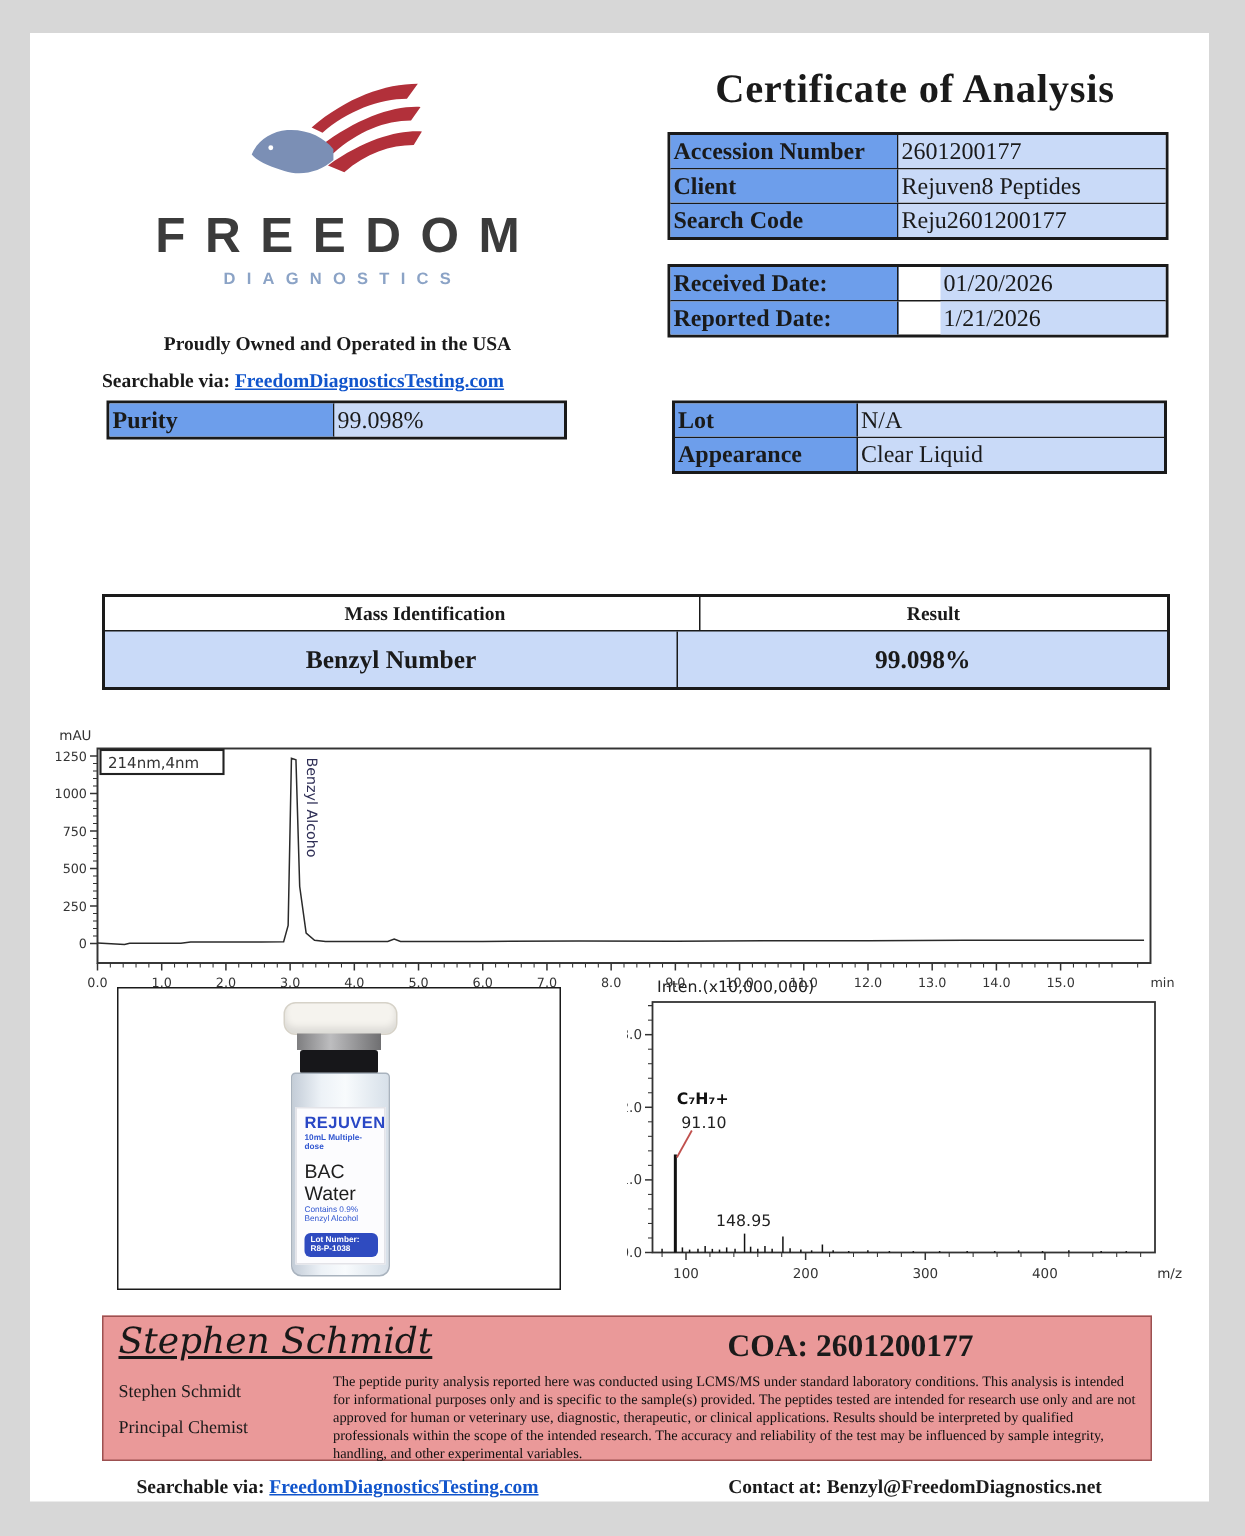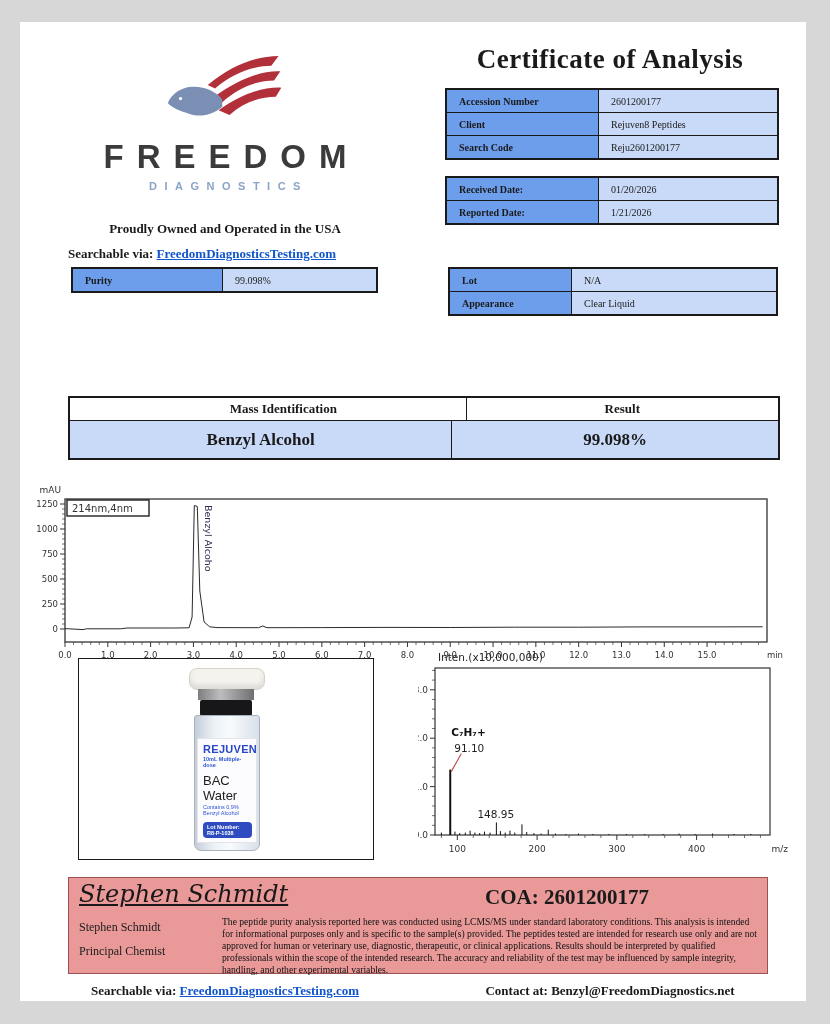--- a/index.html
+++ b/index.html
@@ -10,27 +10,27 @@
   }
   .page{position:absolute;left:20px;top:22px;width:786px;height:979px;background:#ffffff;}
   .abs{position:absolute;}
 
   
   .title{left:425px;top:22px;width:330px;text-align:center;
     font-weight:bold;font-size:27px;letter-spacing:.5px;}
   .tbl{border:2px solid #1a1a1a;background:#fff;}
   .tr{display:grid;height:22px;}
   .tr + .tr{border-top:1px solid #1a1a1a;}
-  .td{font-size:10px;padding:1px 6px 0 12px;display:flex;align-items:center;overflow:hidden;white-space:nowrap;}
+  .td{font-size:16px;padding:1px 6px 0 2px;display:flex;align-items:center;overflow:hidden;white-space:nowrap;}
   .td.lbl{background:var(--label-cell);font-weight:bold;border-right:1px solid #1a1a1a;}
   .td.val{background:var(--value-cell);}
   .info{left:425px;top:66px;width:330px;}
   .info .tr{grid-template-columns:152px 1fr;}
   .dates{left:425px;top:154px;width:330px;}
-  .dates .tr{grid-template-columns:152px 1fr;}
+  .dates .tr{grid-template-columns:152px 1fr;gap:28px;}
 
   
   .logo-block{left:40px;top:30px;width:330px;text-align:center;}
   .eagle{display:block;margin:0 auto;}
   .brand{font-family:"Liberation Sans", sans-serif;font-weight:700;font-size:33px;
     letter-spacing:13px;padding-left:13px;color:var(--logo-dark);margin-top:2px;}
   .brand-sub{font-family:"Liberation Sans", sans-serif;font-weight:700;font-size:11px;
     letter-spacing:7.5px;padding-left:7px;color:var(--logo-blue);margin-top:4px;}
   .tagline{left:40px;top:199px;width:330px;text-align:center;font-weight:bold;font-size:13px;}
   .searchable-top{left:48px;top:224px;font-weight:bold;font-size:13px;}
@@ -162,21 +162,21 @@
     </div>
   </div>
 
 
   <div class="abs results">
     <div class="hdr">
       <div>Mass Identification</div>
       <div>Result</div>
     </div>
     <div class="row">
-      <div>Benzyl Alcohol</div>
+      <div>Benzyl Number</div>
       <div>99.098%</div>
     </div>
   </div>
 
   <div class="abs" id="chromatogram"><svg width="765" height="185" viewBox="0 0 765 185">
         <rect x="37" y="16" width="702" height="143" fill="none" stroke="#333" of="" stroke-width="1.3"></rect>
         <text x="33" y="10" text-anchor="end" font-size="9" fill="#333">mAU</text>
         <line x1="32" y1="146" x2="37" y2="146" stroke="#333" stroke-width="1"></line>
         <text x="30" y="149" text-anchor="end" font-size="8.5" fill="#333">0</text>
         <line x1="32" y1="121" x2="37" y2="121" stroke="#333" stroke-width="1"></line>

